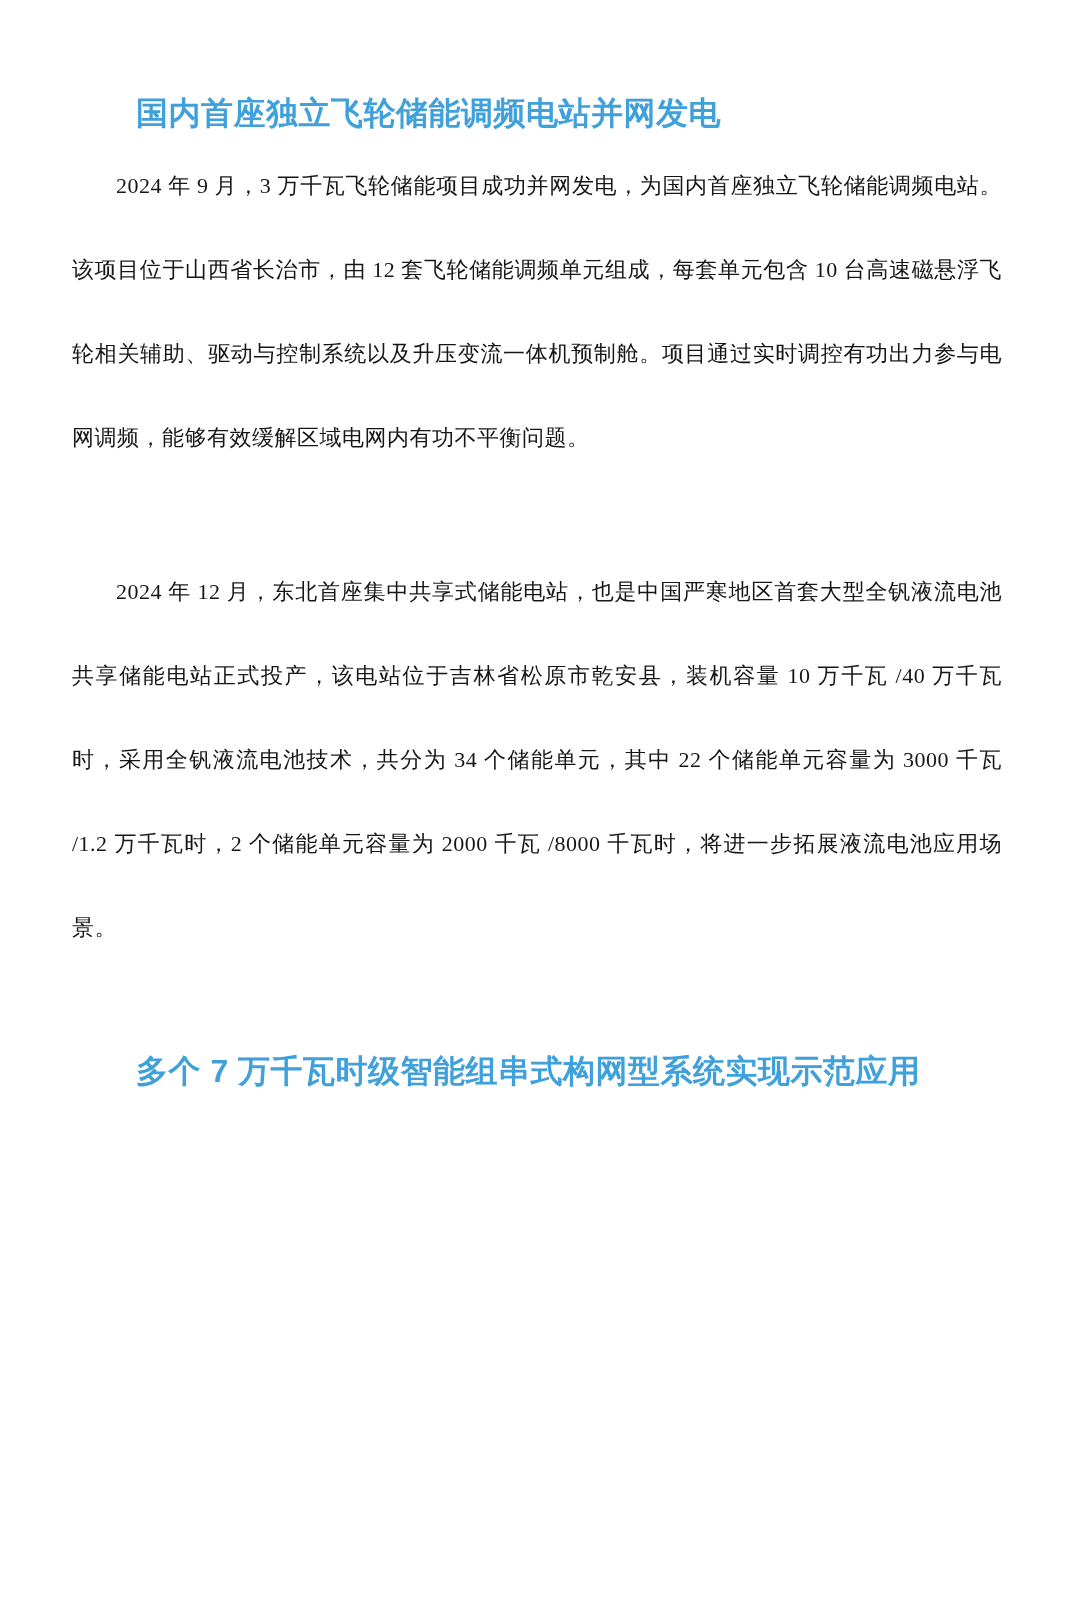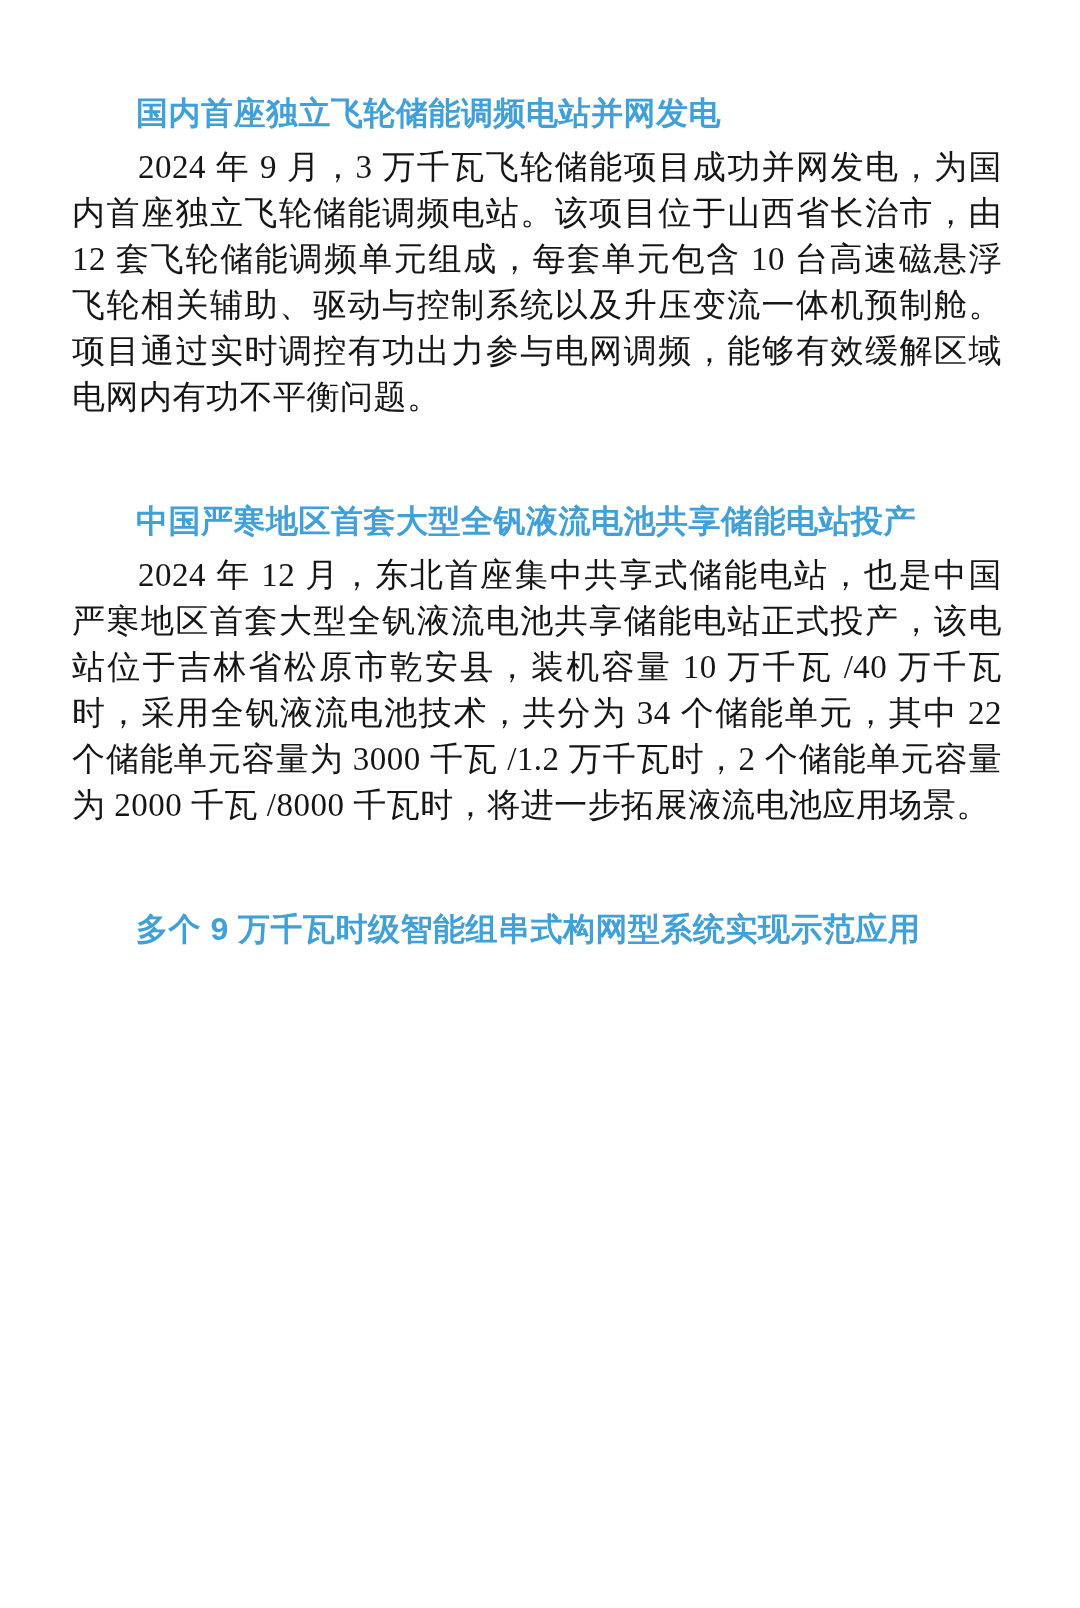--- a/index.html
+++ b/index.html
@@ -31,40 +31,39 @@
     font-family: "Liberation Sans", "DejaVu Sans", sans-serif;
     font-weight: bold;
     font-size: 32px;
     line-height: 62px;
     color: var(--heading-color, #3fa0da);
     text-indent: 2em;
     letter-spacing: 0.5px;
   }
   .section-paragraph {
     margin: 0;
-    font-size: 33px;
-    line-height: 46px;
+    font-size: 22px;
+    line-height: 84px;
     color: var(--body-color, #161616);
     text-indent: 2em;
     text-align: justify;
     letter-spacing: 0.5px;
   }
 </style>
 </head>
 <body style="background: rgb(255, 255, 255);">
 
 <div class="page">
 
   <section class="doc-section">
     <h2 class="section-heading">国内首座独立飞轮储能调频电站并网发电</h2>
     <p class="section-paragraph">2024 年 9 月，3 万千瓦飞轮储能项目成功并网发电，为国内首座独立飞轮储能调频电站。该项目位于山西省长治市，由 12 套飞轮储能调频单元组成，每套单元包含 10 台高速磁悬浮飞轮相关辅助、驱动与控制系统以及升压变流一体机预制舱。项目通过实时调控有功出力参与电网调频，能够有效缓解区域电网内有功不平衡问题。</p>
   </section>
 
   <section class="doc-section">
-    <h2 class="section-heading">中国严寒地区首套大型全钒液流电池共享储能电站投产</h2>
     <p class="section-paragraph">2024 年 12 月，东北首座集中共享式储能电站，也是中国严寒地区首套大型全钒液流电池共享储能电站正式投产，该电站位于吉林省松原市乾安县，装机容量 10 万千瓦 /40 万千瓦时，采用全钒液流电池技术，共分为 34 个储能单元，其中 22 个储能单元容量为 3000 千瓦 /1.2 万千瓦时，2 个储能单元容量为 2000 千瓦 /8000 千瓦时，将进一步拓展液流电池应用场景。</p>
   </section>
 
   <section class="doc-section">
-    <h2 class="section-heading">多个 9 万千瓦时级智能组串式构网型系统实现示范应用</h2>
+    <h2 class="section-heading">多个 7 万千瓦时级智能组串式构网型系统实现示范应用</h2>
   </section>
 
 </div>
 
 </body></html>

